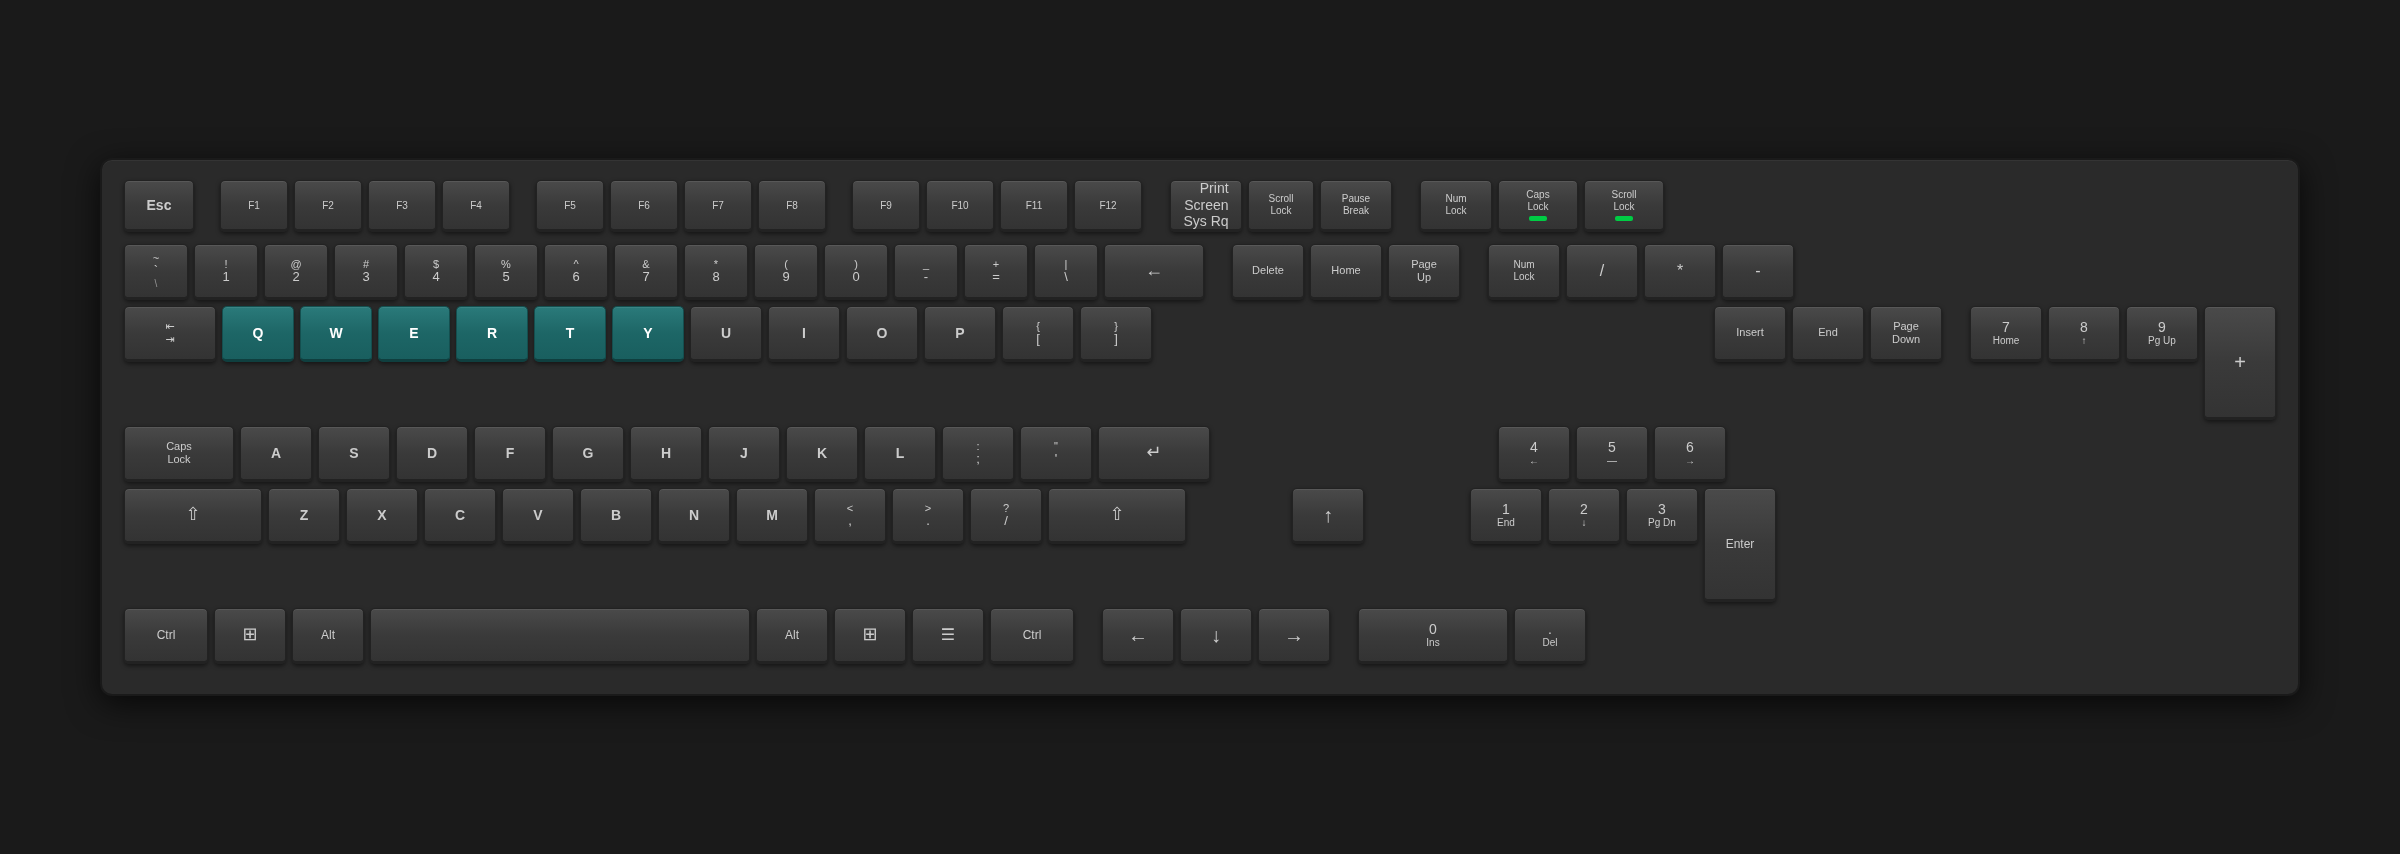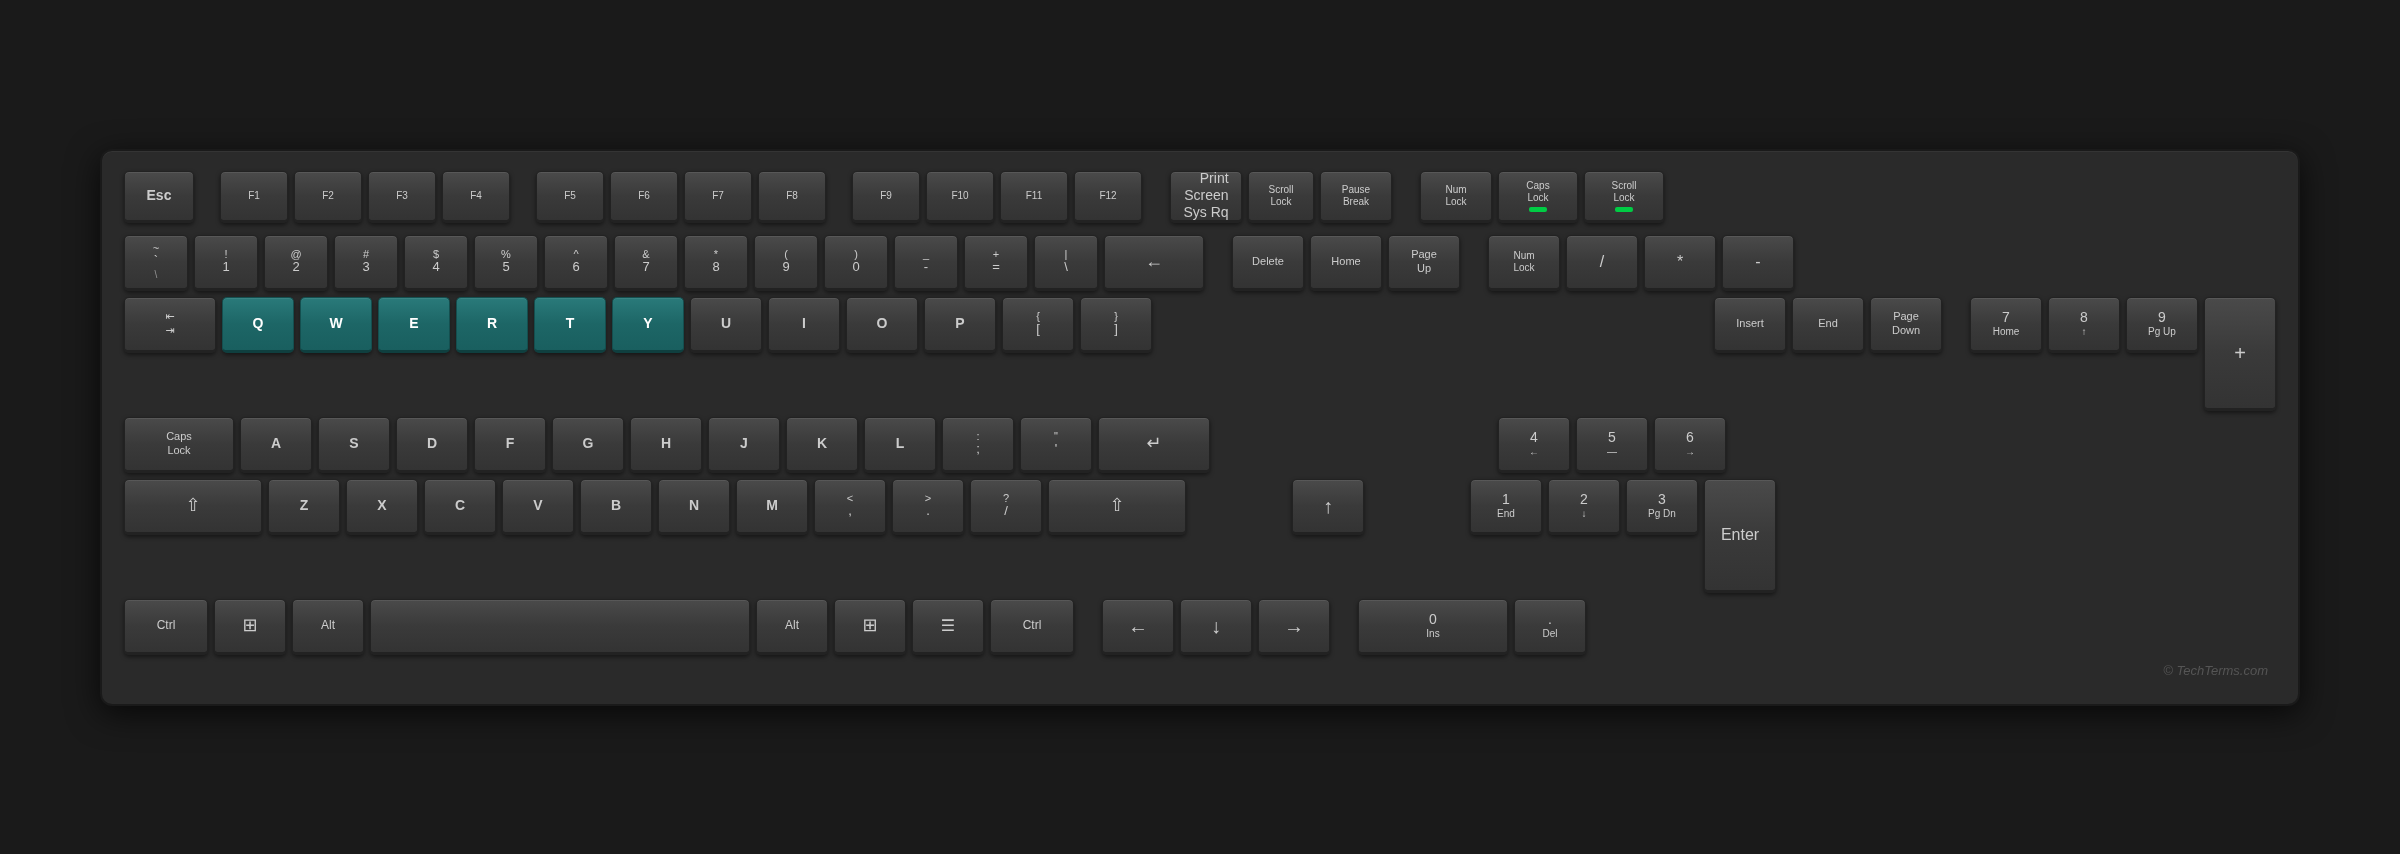--- a/index.html
+++ b/index.html
@@ -446,21 +446,21 @@
       <span class="small-label">End</span>
     </div>
     <div class="key key-np h2">
       <span class="top-label" style="font-size:14px">2</span>
       <span class="small-label">↓</span>
     </div>
     <div class="key key-np h2">
       <span class="top-label" style="font-size:14px">3</span>
       <span class="small-label">Pg Dn</span>
     </div>
-    <div class="key key-np-enter" style="font-size:16px;">Enter</div>
+    <div class="key key-np-enter" style="font-size:12px;">Enter</div>
   </div>
 
   <div class="row">
     <div class="key key-ctrl h2" style="font-size:12px;">Ctrl</div>
     <div class="key key-win h2" style="font-size:18px;">⊞</div>
     <div class="key key-alt h2" style="font-size:12px;">Alt</div>
     <div class="key key-space h2"></div>
     <div class="key key-altgr h2" style="font-size:12px;">Alt</div>
     <div class="key key-winr h2" style="font-size:18px;">⊞</div>
     <div class="key key-menu h2" style="font-size:16px;">☰</div>
@@ -474,14 +474,13 @@
       <span class="top-label" style="font-size:14px">0</span>
       <span class="small-label">Ins</span>
     </div>
     <div class="key key-np h2">
       <span class="top-label" style="font-size:14px">.</span>
       <span class="small-label">Del</span>
     </div>
 
   </div>
 
-  <div class="copyright">© TechTerms.com</div>
 </div>
 
 </body></html>

